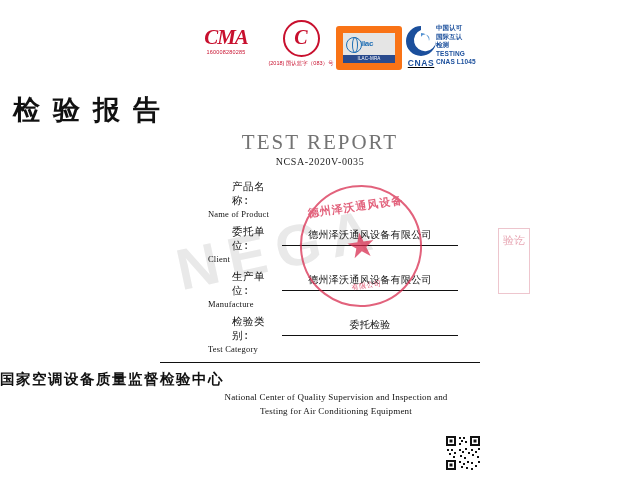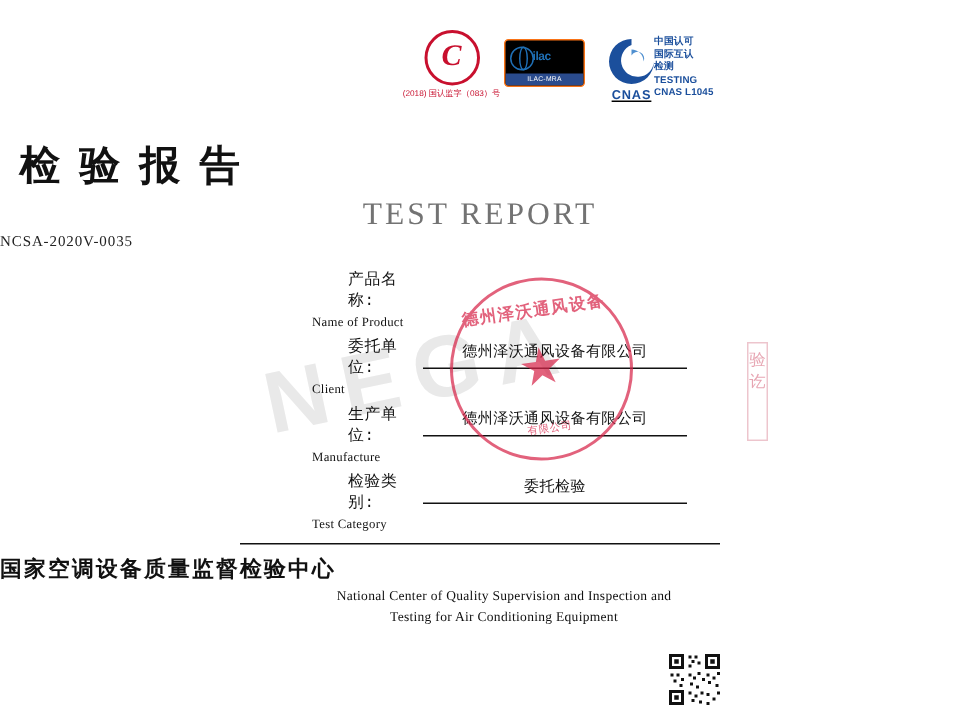--- a/index.html
+++ b/index.html
@@ -88,23 +88,23 @@
 
   
   .ilac {
     left: 336px;
     top: 14px;
     width: 52px;
   }
   .ilac-box {
     width: 52px;
     height: 30px;
-    border: 1px solid #f97316;
+    border: 7px solid #f97316;
     border-radius: 3px;
-    background: #000000;
+    background: #e5e5e5;
     position: relative;
     overflow: hidden;
   }
   .ilac-globe {
     position: absolute;
     left: 3px;
     top: 4px;
     width: 14px;
     height: 14px;
     border: 1.2px solid #1f6fb5;
@@ -208,21 +208,21 @@
     font-family: "Liberation Serif", serif;
     font-size: 21px;
     letter-spacing: 2px;
     color: #737373;
   }
   .report-no {
     position: absolute;
     top: 156px;
     left: 0;
     width: 640px;
-    text-align: left;
+    text-align: center;
     font-family: "Liberation Serif", serif;
     font-size: 10px;
     letter-spacing: 0.6px;
     color: #222222;
   }
 
   
   .fields {
     position: absolute;
     top: 180px;
@@ -370,21 +370,21 @@
     font-size: 7px;
     color: #d7264a;
     letter-spacing: 0.5px;
   }
 
   
   .side-stamp {
     position: absolute;
     left: 498px;
     top: 228px;
-    width: 14px;
+    width: 32px;
     height: 66px;
     border: 1.6px solid #e2a0ad;
     opacity: 0.6;
     text-align: center;
     font-family: "Liberation Serif", serif;
     font-size: 11px;
     color: #d76b80;
     line-height: 15px;
     padding-top: 4px;
     box-sizing: border-box;
@@ -400,20 +400,24 @@
     background: #ffffff;
   }
 </style>
 </head>
 <body>
 
 <div class="page">
 
   <div class="logo-row">
 
+    <div class="logo cma">
+      <div class="cma-mark">CMA</div>
+      <div class="cma-no">160008280285</div>
+    </div>
 
     <div class="logo cal">
       <div class="cal-circle">
         <div class="cal-letter">C</div>
       </div>
       <div class="cal-no">(2018) 国认监字（083）号</div>
     </div>
 
     <div class="logo ilac">
       <div class="ilac-box">

